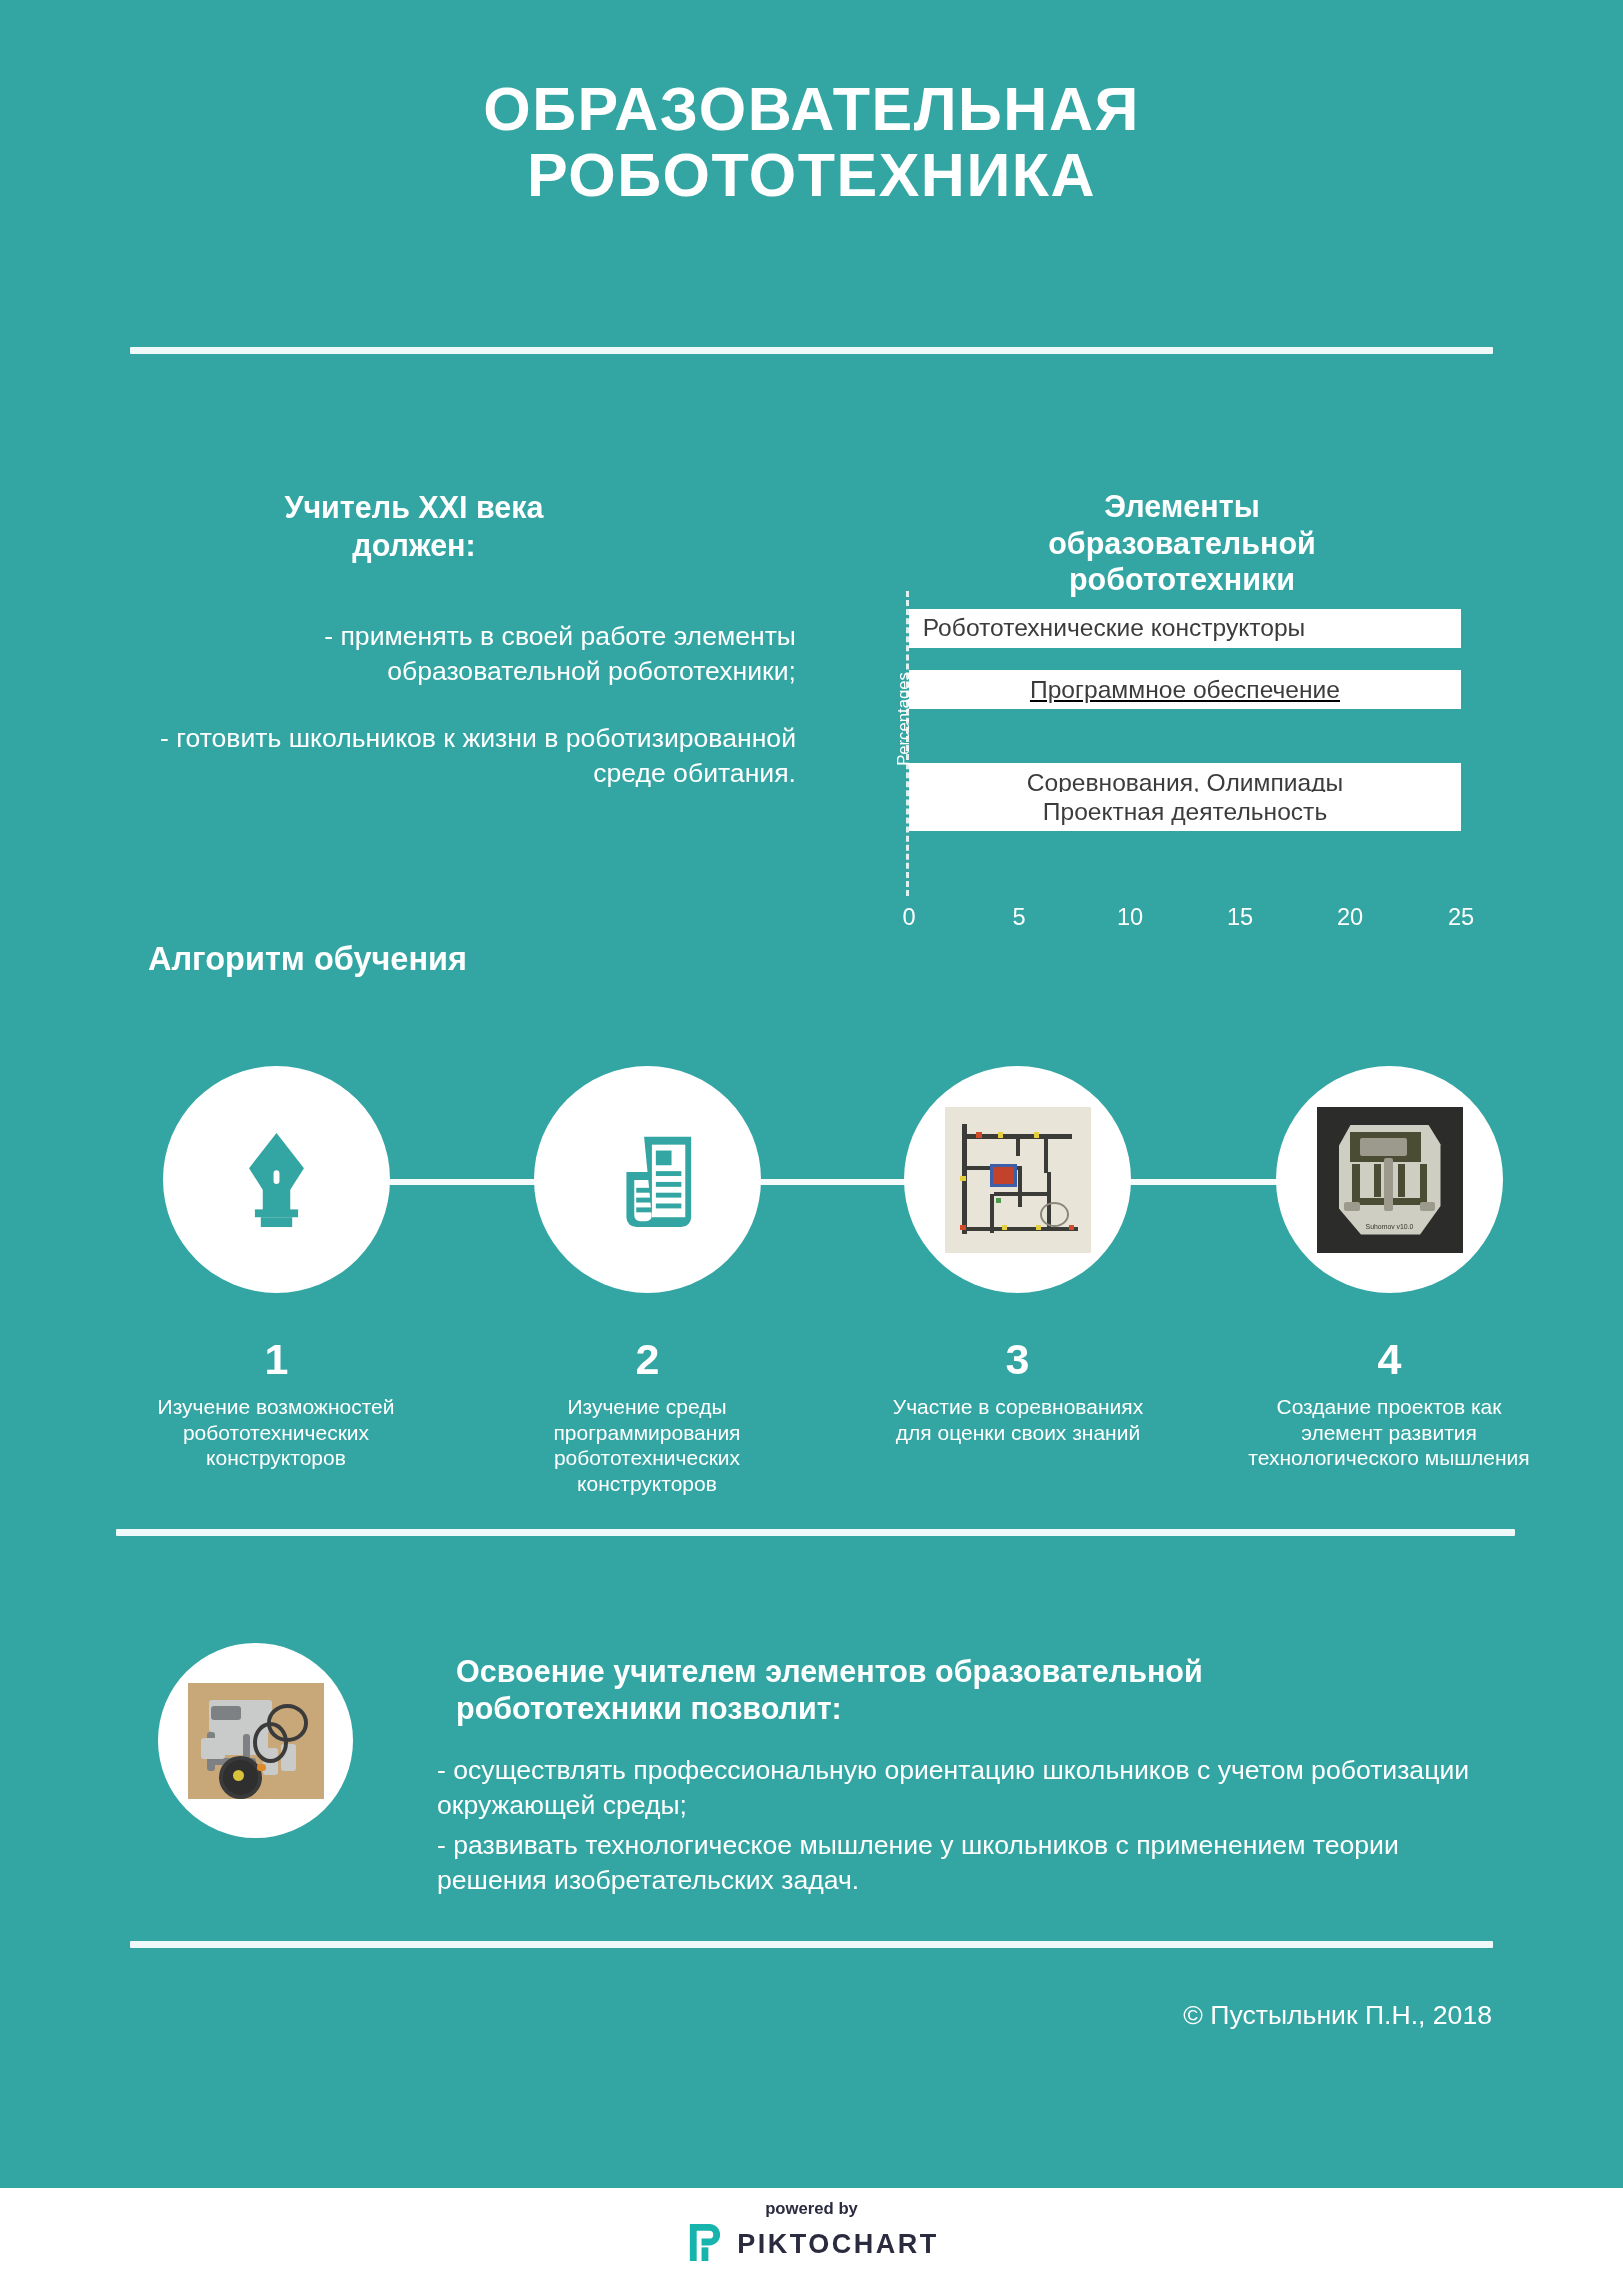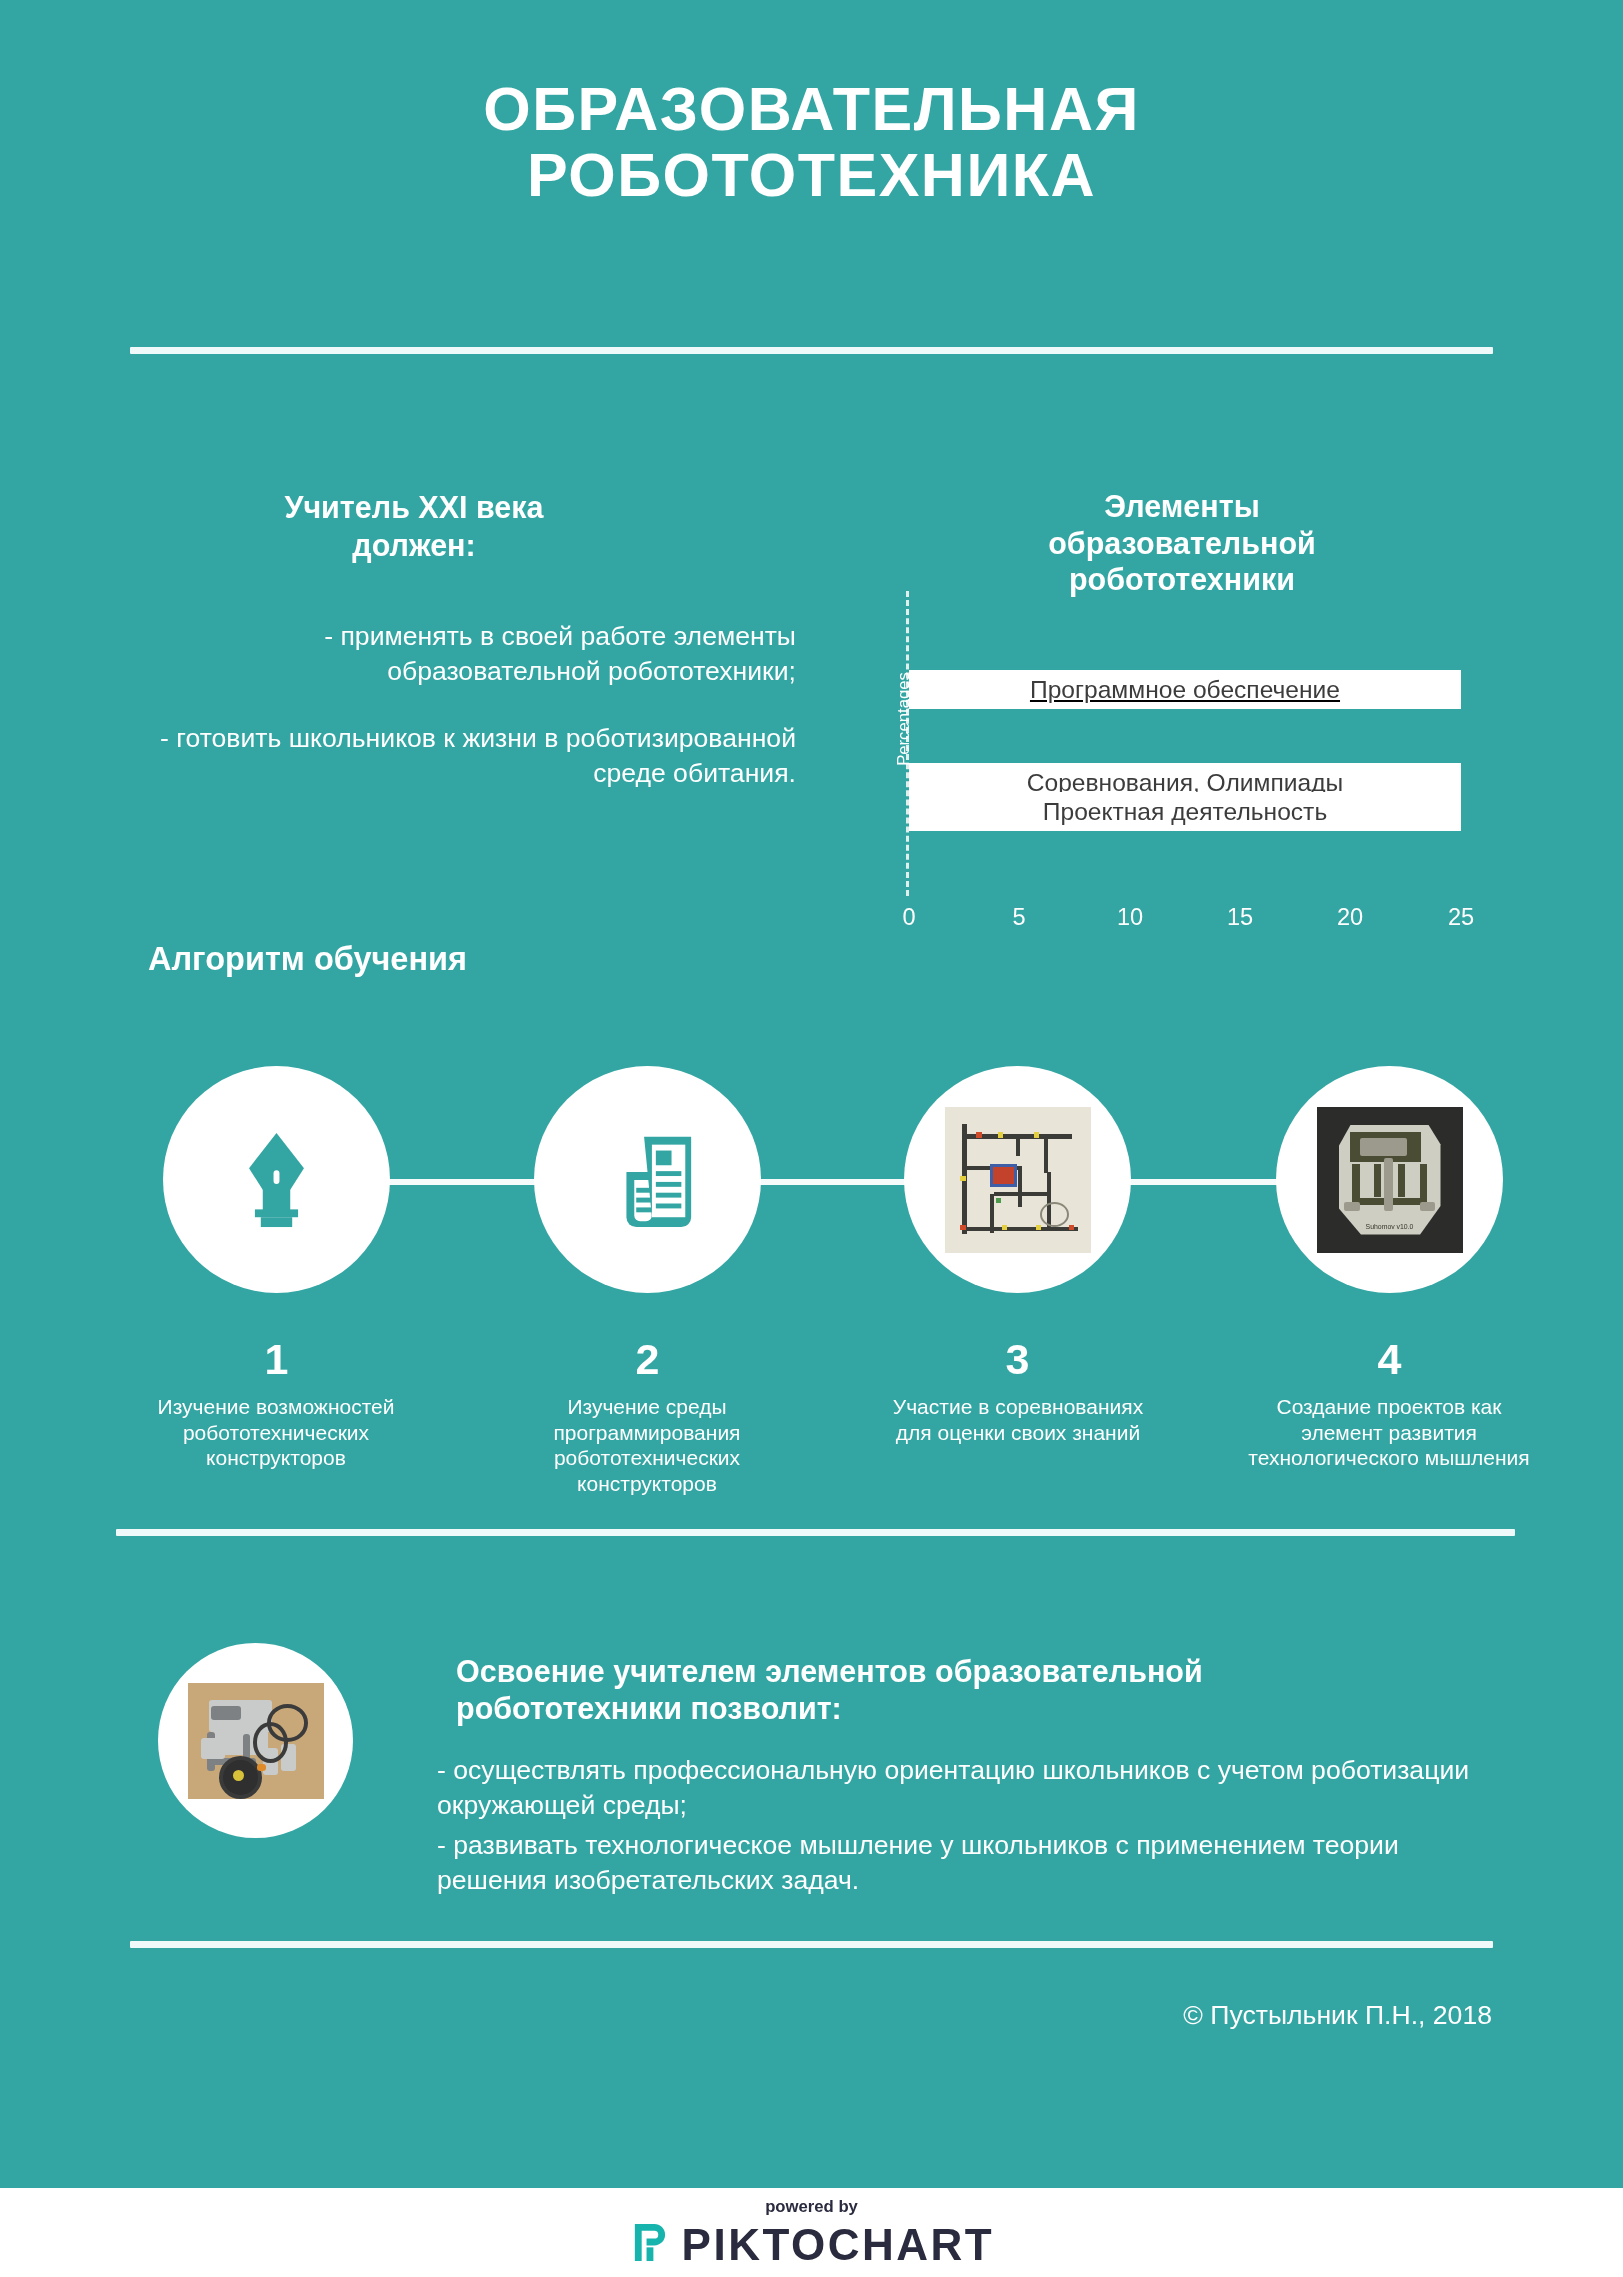--- a/index.html
+++ b/index.html
@@ -193,21 +193,21 @@
     background:#ffffff;
     display:flex; flex-direction:column;
     align-items:center; justify-content:center;
   }
   #powered-by {
     color:#2b2b3f; font-size:16.7px; font-weight:bold;
     margin-bottom:3px;
   }
   #logo-row { display:flex; align-items:center; gap:13.8px; }
   #logo-word {
-    color:#2b2b3f; font-size:44px; font-weight:bold; letter-spacing:2.5px;
+    color:#2b2b3f; font-size:27px; font-weight:bold; letter-spacing:2.5px;
   }
 </style>
 </head>
 <body>
 
 <div id="poster">
 
   <div id="title" class="abs">
     <span>ОБРАЗОВАТЕЛЬНАЯ</span>
     <span class="l2">РОБОТОТЕХНИКА</span>
@@ -228,20 +228,25 @@
   <div id="chart-title" class="abs">
     <div>Элементы</div>
     <div>образовательной</div>
     <div>робототехники</div>
   </div>
 
   <div id="chart-area" class="abs">
     <div id="chart-axis-line" class="abs"></div>
     <div id="chart-ylabel" class="abs">Percentages</div>
 
+    <div class="bar-row" style="top:17.7px;">
+      <div class="bar left-align" style="width:552px;">
+        <span>Робототехнические конструкторы</span>
+      </div>
+    </div>
     <div class="bar-row" style="top:79px;text-decoration:underline;">
       <div class="bar" style="width:552px;">
         <span>Программное обеспечение</span>
       </div>
     </div>
     <div class="bar-row" style="top:140px;margin-top:32px;">
       <div class="bar" style="width:552px;">
         <span>Соревнования, Олимпиады</span>
       </div>
     </div>

